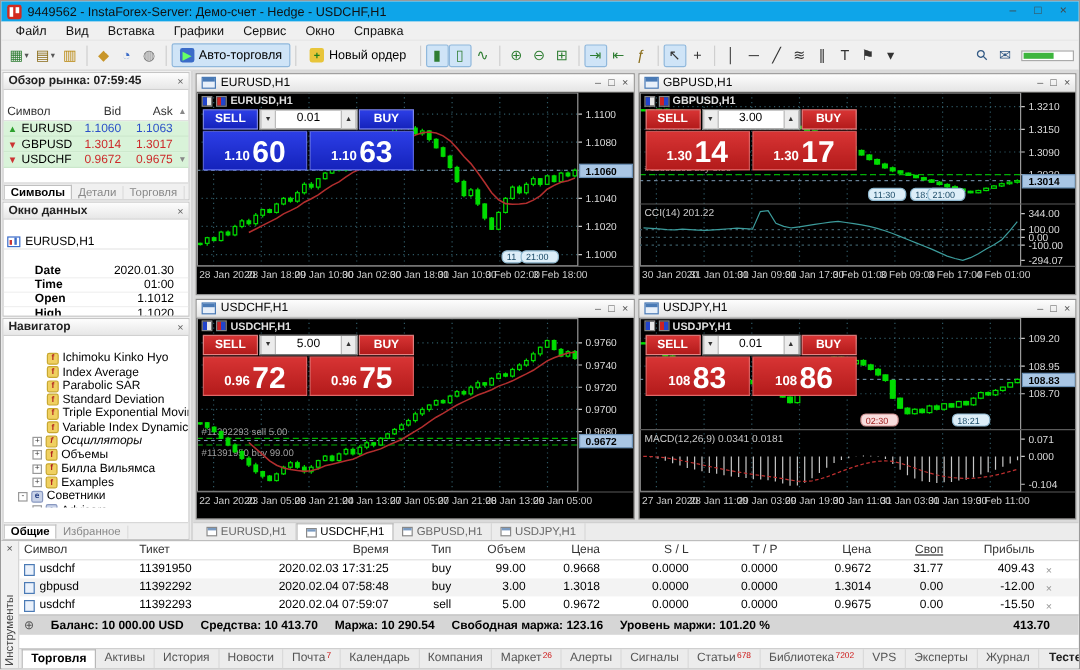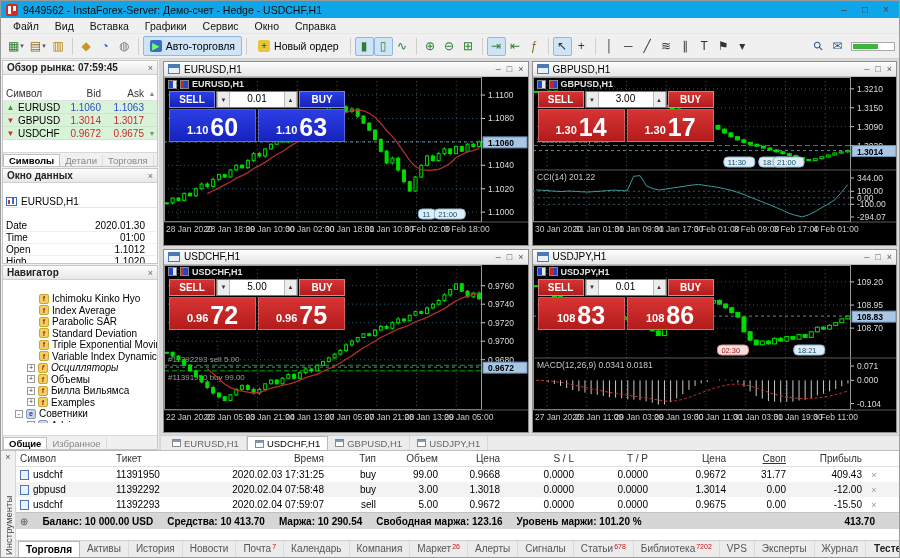--- a/index.html
+++ b/index.html
@@ -43,21 +43,21 @@
   .mw-scroll{width:10px;text-align:center;color:#888;font-size:7px;}
   .mini-tabs{display:flex;height:14px;flex:none;align-items:flex-end;background:#f0f0f0;border-top:1px solid #d8d8d8;font-size:9.5px;overflow:hidden;}
   .mini-tab{padding:0 5px;display:flex;align-items:center;color:#888;white-space:nowrap;border-right:1px solid #dcdcdc;}
   .mini-tab.act{background:#fff;color:#000;font-weight:bold;border:1px solid #c0c0c0;border-bottom:none;}
   
   .dw-symrow{display:flex;align-items:center;gap:4px;height:13px;padding:0 3px;border-bottom:1px solid #e6e6e6;font-size:10px;flex:none;}
   .dw-chart-ico{width:11px;height:9px;background:#fff;border:1px solid #3a6bc8;position:relative;flex:none;}
   .dw-chart-ico:before{content:"";position:absolute;left:1px;bottom:1px;width:2px;height:4px;background:#cc3333;}
   .dw-chart-ico:after{content:"";position:absolute;left:5px;bottom:1px;width:2px;height:6px;background:#3a6bc8;}
   .dw-row{display:flex;height:12px;align-items:center;font-size:10px;border-bottom:1px solid #f0f0f0;flex:none;}
-  .dw-label{width:72px;padding-left:3px;}
+  .dw-label{width:72px;padding-left:26px;font-weight:bold;}
   .dw-val{flex:1;text-align:right;padding-right:12px;}
   
   .nav-tree{flex:1;overflow:hidden;padding-top:1px;}
   .nv-item{display:flex;align-items:center;height:11.5px;font-size:10px;gap:3px;white-space:nowrap;}
   .nv-box{width:8px;height:8px;border:1px solid #999;background:#fff;font-size:7px;line-height:6px;text-align:center;color:#333;flex:none;}
   .nv-ico{width:10px;height:10px;border-radius:2px;font-size:7px;font-weight:bold;display:flex;align-items:center;justify-content:center;flex:none;}
   .nv-ico.ind{background:#f0d060;color:#b02020;border:1px solid #c8a830;}
   .nv-ico.exp{background:#c8d2e8;color:#203a80;border:1px solid #8898c0;}
   
   .rightcol{flex:1;display:flex;flex-direction:column;min-width:0;min-height:0;}

